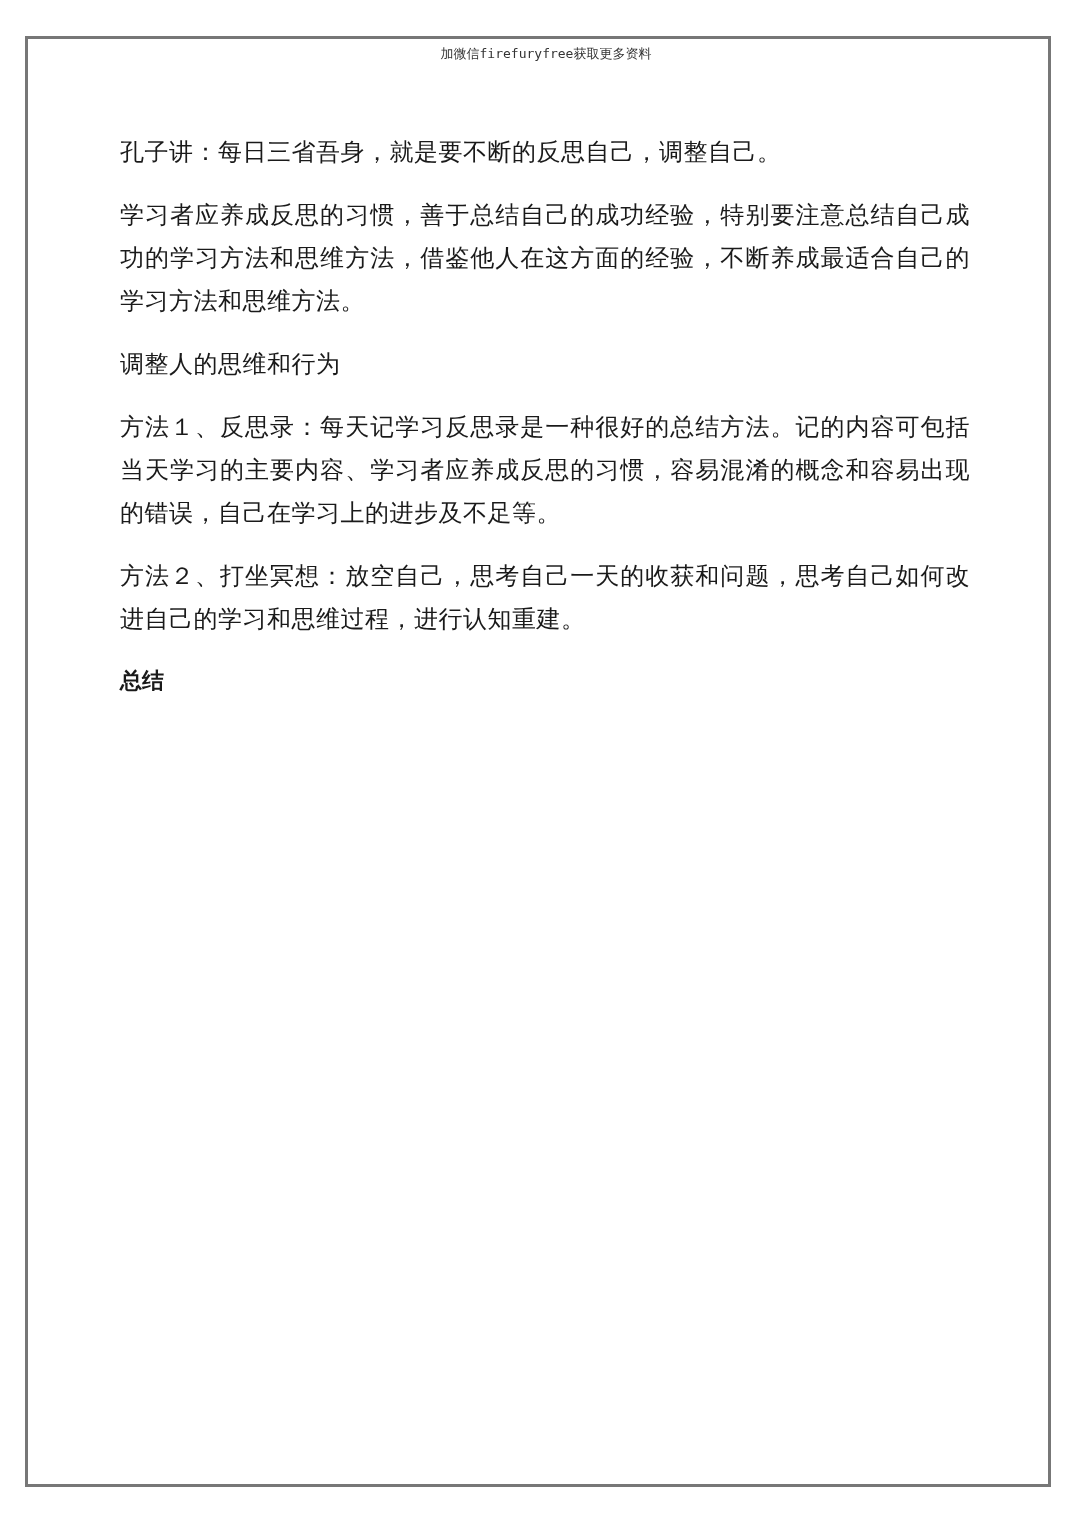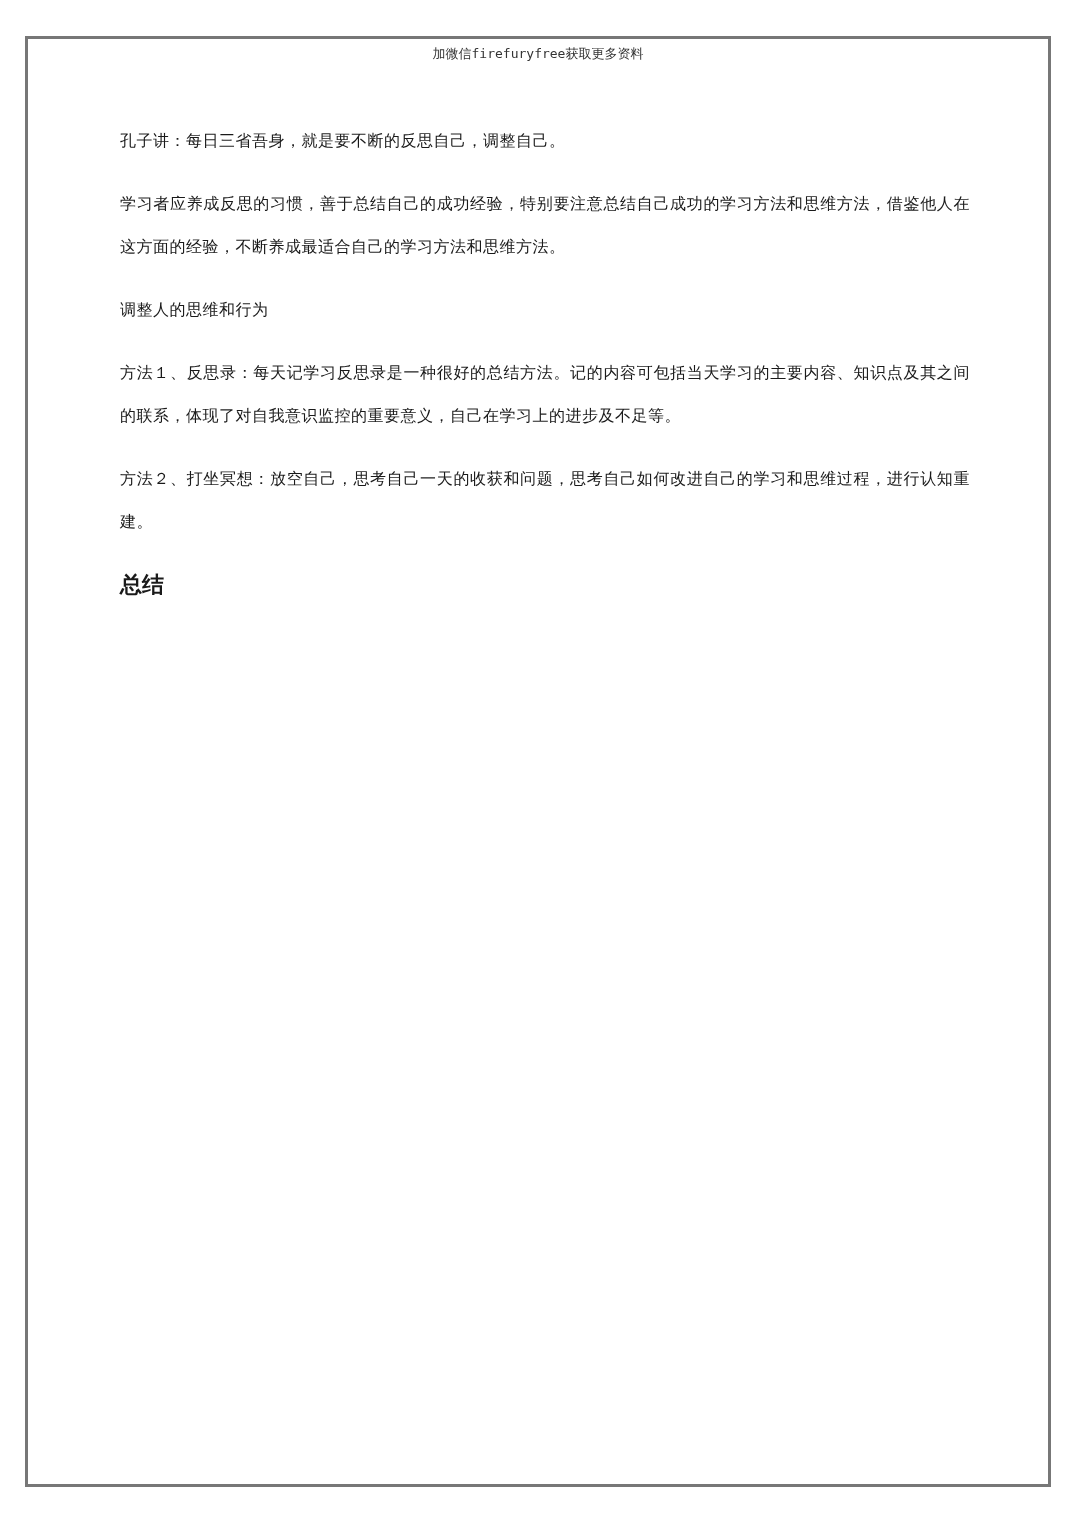--- a/index.html
+++ b/index.html
@@ -1,41 +1,41 @@
 <!DOCTYPE html>
 <html><head>
 <meta charset="utf-8">
 <style>
   html, body { margin: 0; padding: 0; background: #ffffff; }
   body { width: 1080px; height: 1526px; position: relative; overflow: hidden;
          font-family: "DejaVu Serif", "Liberation Serif", serif; color: #1a1a1a; }
   .page-frame { position: absolute; left: 25px; top: 36px; width: 1020px; height: 1445px;
                 border: 3px solid #777777; background: #fff; }
-  .header-note { position: absolute; top: 6px; left: 0; width: 100%; text-align: center;
+  .header-note { position: absolute; top: 6px; left: 8px; width: 100%; text-align: center;
                  font-size: 13px; color: #333; font-family: "DejaVu Sans Mono", monospace; }
   .content { position: absolute; left: 92px; top: 80px; width: 850px; }
-  .para { font-size: 16px; line-height: 43px; margin: 0 0 20px 0; text-align: justify; letter-spacing: 0.5px; }
-  .para.bold, .heading { font-weight: bold; font-family: Liberation Sans, sans-serif; }
+  .para { font-size: 24px; line-height: 43px; margin: 12px 0 20px 0; text-align: justify; letter-spacing: 0.5px; }
+  .para.bold, .heading { font-weight: bold; font-family: Liberation Mono, monospace; }
   .heading { font-size: 22px; line-height: 43px; margin: 0 0 20px 0; }
   .watermark { position: absolute; left: 8px; top: 1537px; font-size: 24px; color: #000000;
                font-family: "DejaVu Sans", sans-serif; font-weight: bold; letter-spacing: 1px;
                text-shadow: 0 0 2px #bbb; }
   .watermark .logo { font-style: italic; margin-right: 6px; }
 </style>
 </head>
 <body>
 
 <div class="page-frame">
   <div class="header-note">加微信firefuryfree获取更多资料</div>
 
   <div class="content">
     <p class="para">孔子讲：每日三省吾身，就是要不断的反思自己，调整自己。</p>
     <p class="para">学习者应养成反思的习惯，善于总结自己的成功经验，特别要注意总结自己成功的学习方法和思维方法，借鉴他人在这方面的经验，不断养成最适合自己的学习方法和思维方法。</p>
     <p class="para">调整人的思维和行为</p>
-    <p class="para">方法１、反思录：每天记学习反思录是一种很好的总结方法。记的内容可包括当天学习的主要内容、知识点及其之间的联系，体现了对自我意识监控的重要意义，自己在学习上的进步及不足等。</p>
+    <p class="para">方法１、反思录：每天记学习反思录是一种很好的总结方法。记的内容可包括当天学习的主要内容、学习者应养成反思的习惯，容易混淆的概念和容易出现的错误，自己在学习上的进步及不足等。</p>
     <p class="para">方法２、打坐冥想：放空自己，思考自己一天的收获和问题，思考自己如何改进自己的学习和思维过程，进行认知重建。</p>
     <h3 class="heading">总结</h3>
   </div>
 </div>
 
 <div class="watermark">
   <span class="logo">K°°</span><span>大数跨境</span>
 </div>
 
 </body></html>

